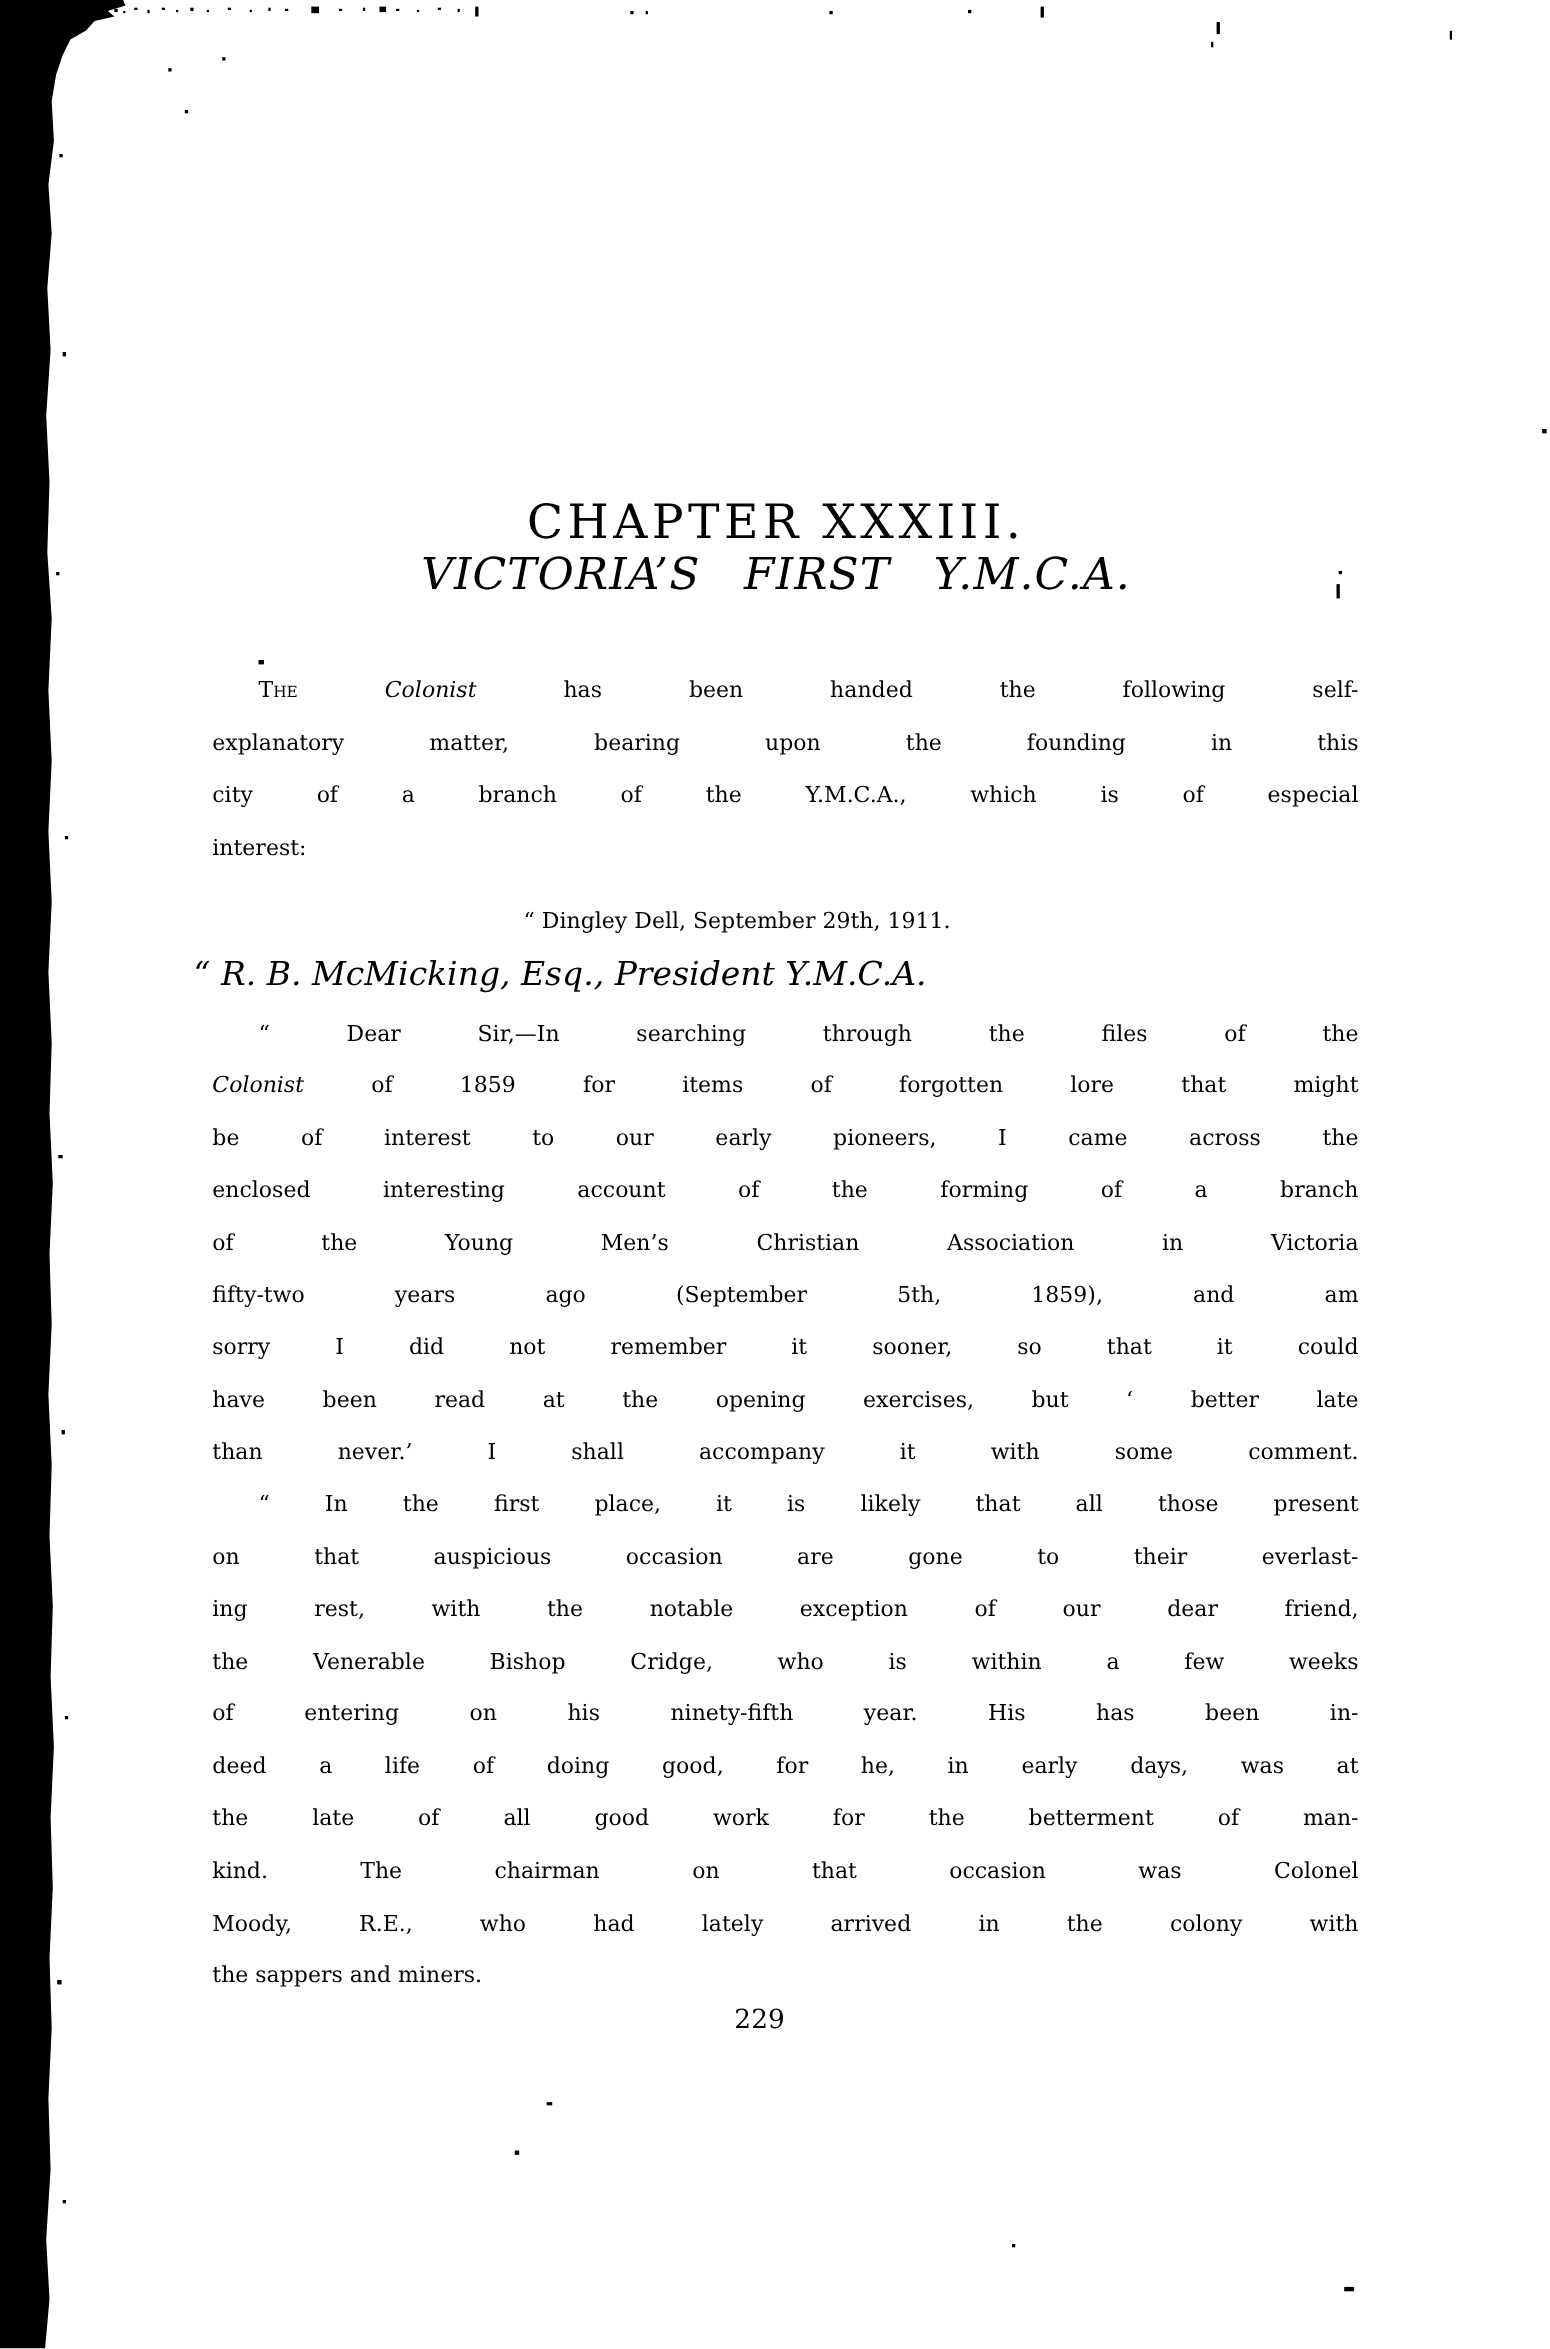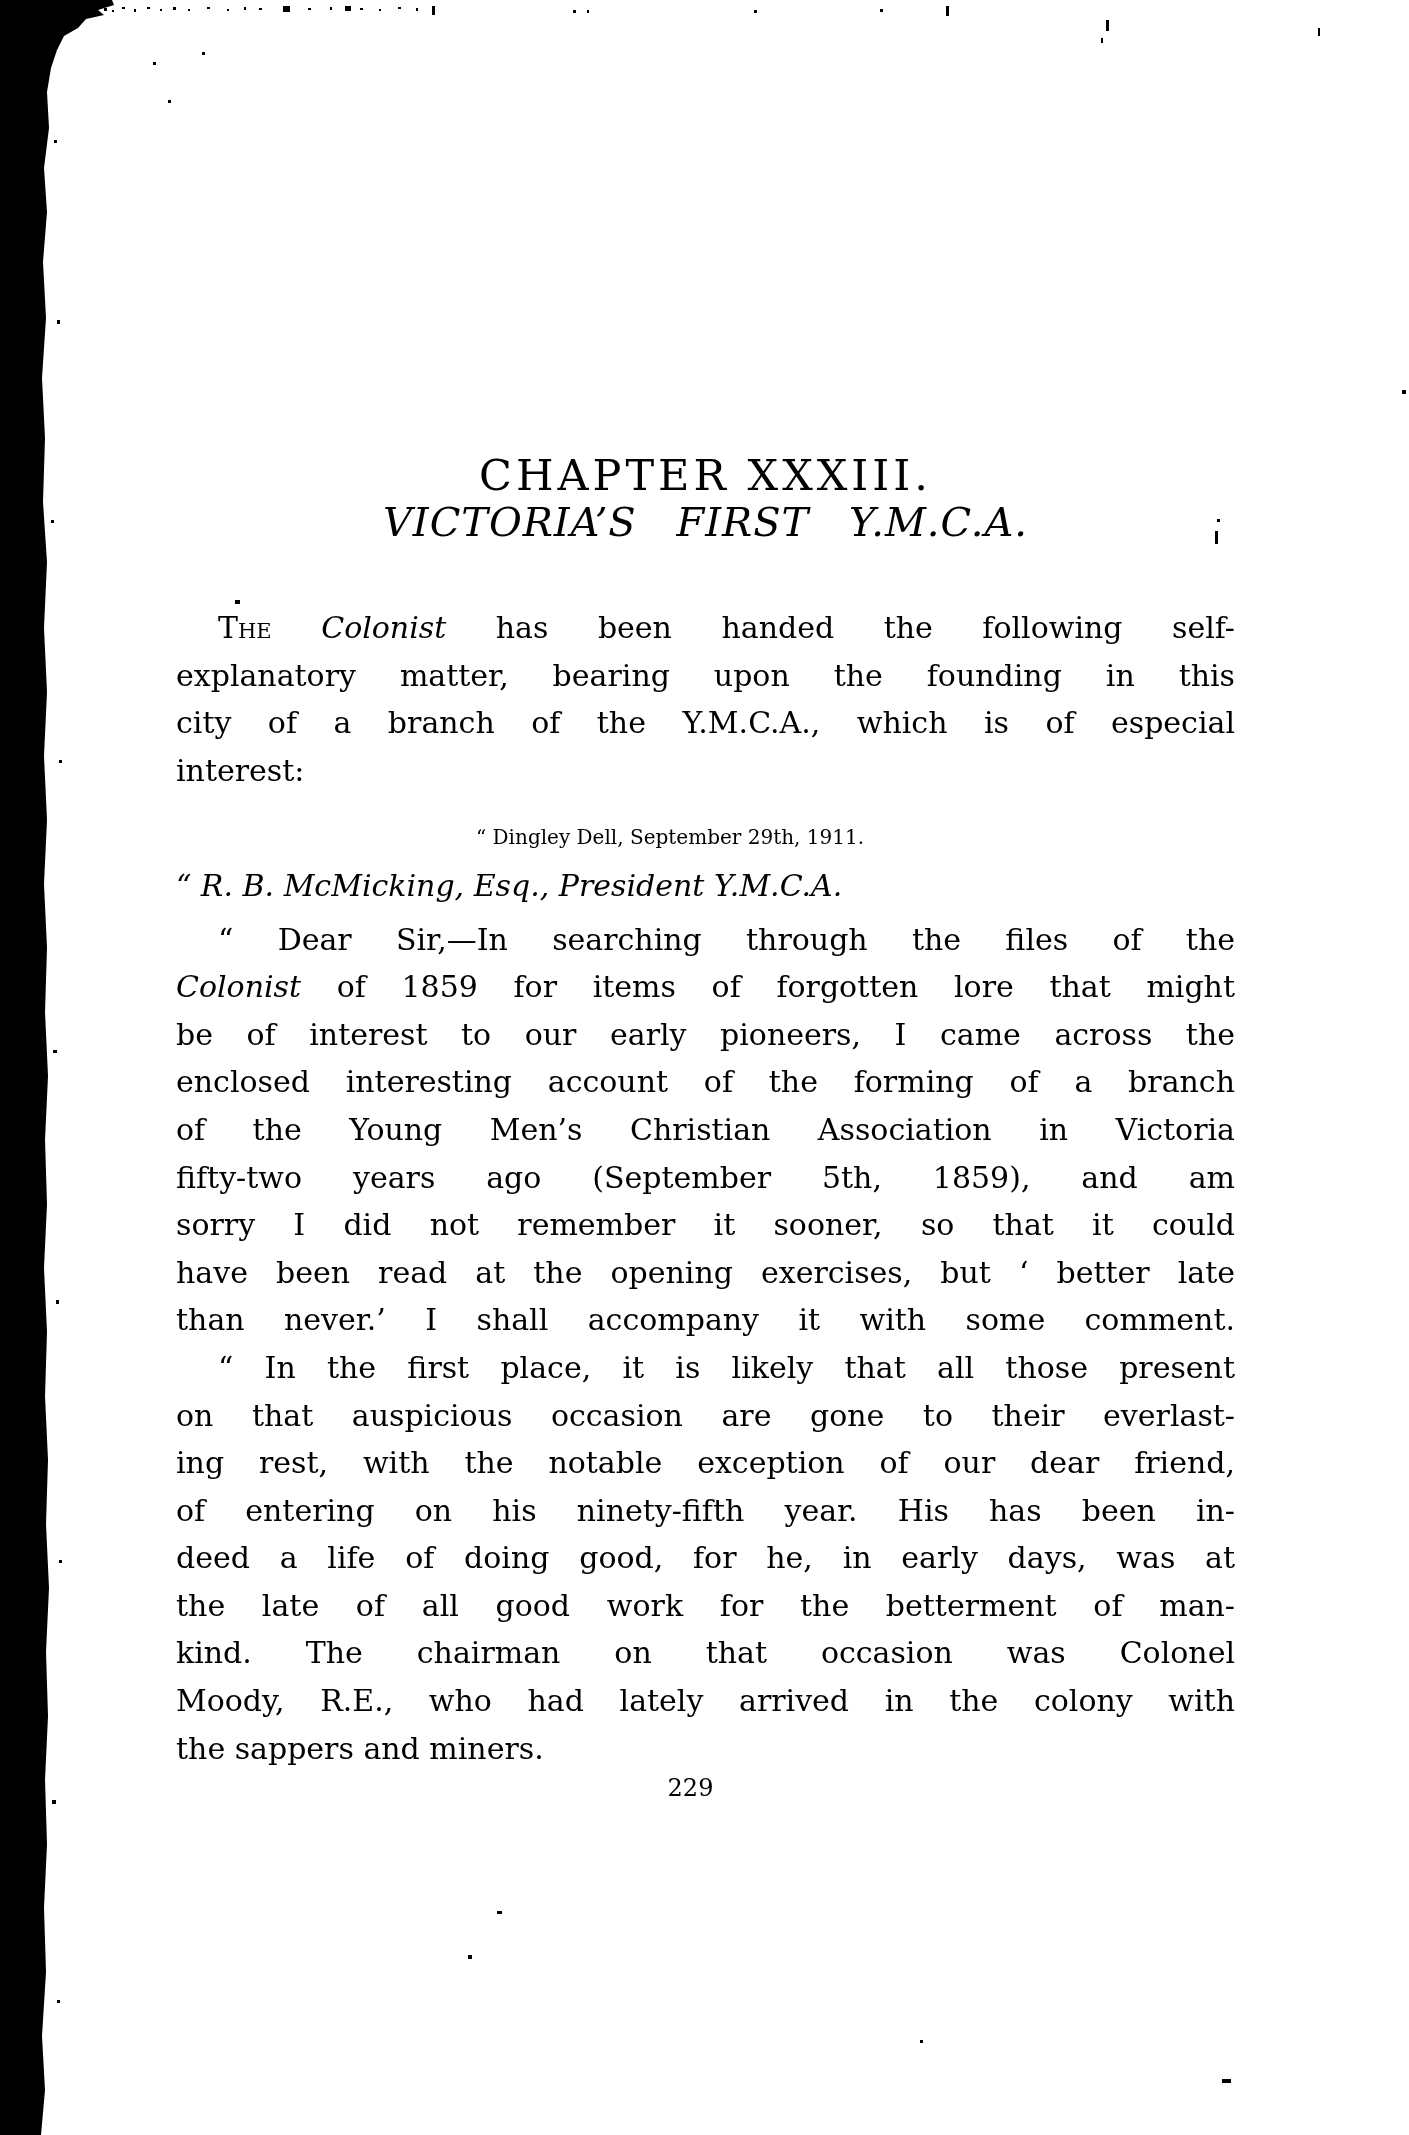--- a/index.html
+++ b/index.html
@@ -21,21 +21,21 @@
   h1.chapter {
     font-size: 43px; font-weight: 400;
     line-height: 46px; margin: 0;
     text-align: center; letter-spacing: 4px;
   }
   .subtitle {
     font-size: 40px; font-style: italic;
     line-height: 48px; text-align: center;
     word-spacing: 26px; letter-spacing: 1px;
   }
-  .para { font-size: 30px; }
+  .para { font-size: 20px; margin-left: 17px; }
   .para.first { margin-top: 58px; }
   .line {
     line-height: 47.6px;
     text-align: justify;
     text-align-last: justify;
   }
   .line.nj { text-align: center; text-align-last: left; }
   .line.ind { text-indent: 42px; }
   .i  { font-style: italic; }
   .sc { font-variant-caps: small-caps; }
@@ -137,20 +137,21 @@
       <div class="line"><span>of the Young Men’s Christian Association in Victoria</span></div>
       <div class="line"><span>fifty-two years ago (September 5th, 1859), and am</span></div>
       <div class="line"><span>sorry I did not remember it sooner, so that it could</span></div>
       <div class="line"><span>have been read at the opening exercises, but ‘ better late</span></div>
       <div class="line"><span>than never.’ I shall accompany it with some comment.</span></div>
     </section>
   <section class="para">
       <div class="line ind"><span>“ In the first place, it is likely that all those present</span></div>
       <div class="line"><span>on that auspicious occasion are gone to their everlast-</span></div>
       <div class="line"><span>ing rest, with the notable exception of our dear friend,</span></div>
+      <div class="line"><span>the Venerable Bishop Cridge, who is within a few weeks</span></div>
       <div class="line"><span>of entering on his ninety-fifth year. His has been in-</span></div>
       <div class="line"><span>deed a life of doing good, for he, in early days, was at</span></div>
       <div class="line"><span>the late of all good work for the betterment of man-</span></div>
       <div class="line"><span>kind. The chairman on that occasion was Colonel</span></div>
       <div class="line"><span>Moody, R.E., who had lately arrived in the colony with</span></div>
       <div class="line nj"><span>the sappers and miners.</span></div>
     </section>
 
   <div class="pagenum">229</div>
 </main>

